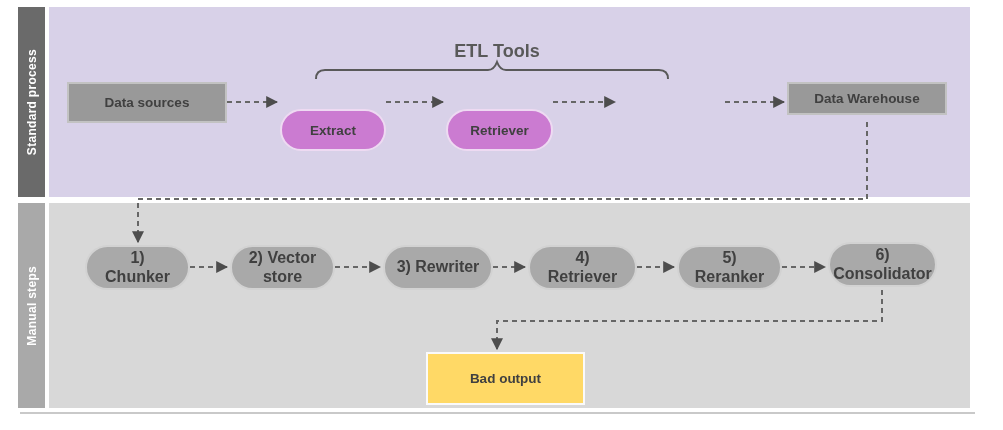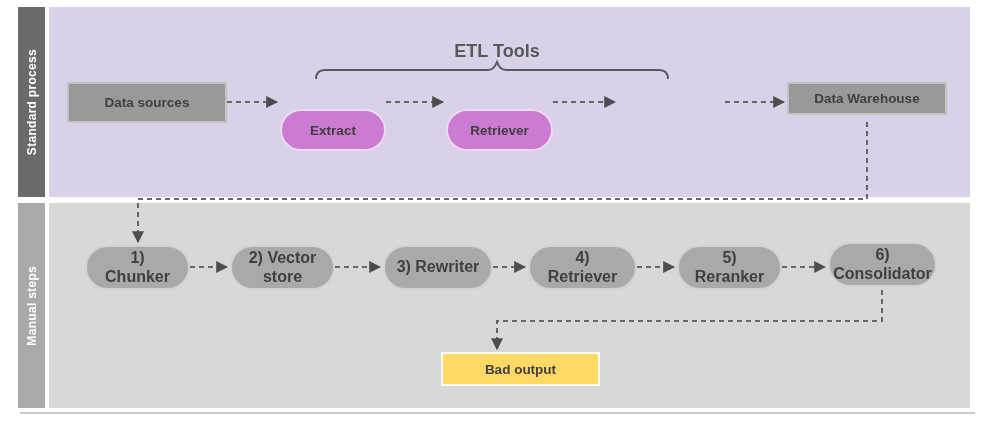--- a/index.html
+++ b/index.html
@@ -46,21 +46,21 @@
   #node-data-warehouse{left:787px;top:82px;width:160px;height:33px;}
 
   #step-0{left:85px;top:245px;width:105px;height:45px;}
   #step-1{left:230px;top:245px;width:105px;height:45px;}
   #step-2{left:383px;top:245px;width:110px;height:45px;}
   #step-3{left:528px;top:245px;width:109px;height:45px;}
   #step-4{left:677px;top:245px;width:105px;height:45px;}
   #step-5{left:828px;top:242px;width:109px;height:45px;}
 
   #node-bad-output{
-    left:441px;top:352px;width:159px;height:34px;
+    left:426px;top:352px;width:159px;height:53px;
     background:var(--bad-output,#ffd966);border:2px solid var(--bad-output-border,#fafafa);
   }
   .etl-annotation{
     position:absolute;left:427px;top:41px;width:140px;z-index:3;text-align:center;
     color:var(--annotation-text,#595959);font-weight:bold;font-size:18px;
   }
 </style>
 </head>
 <body>
 

